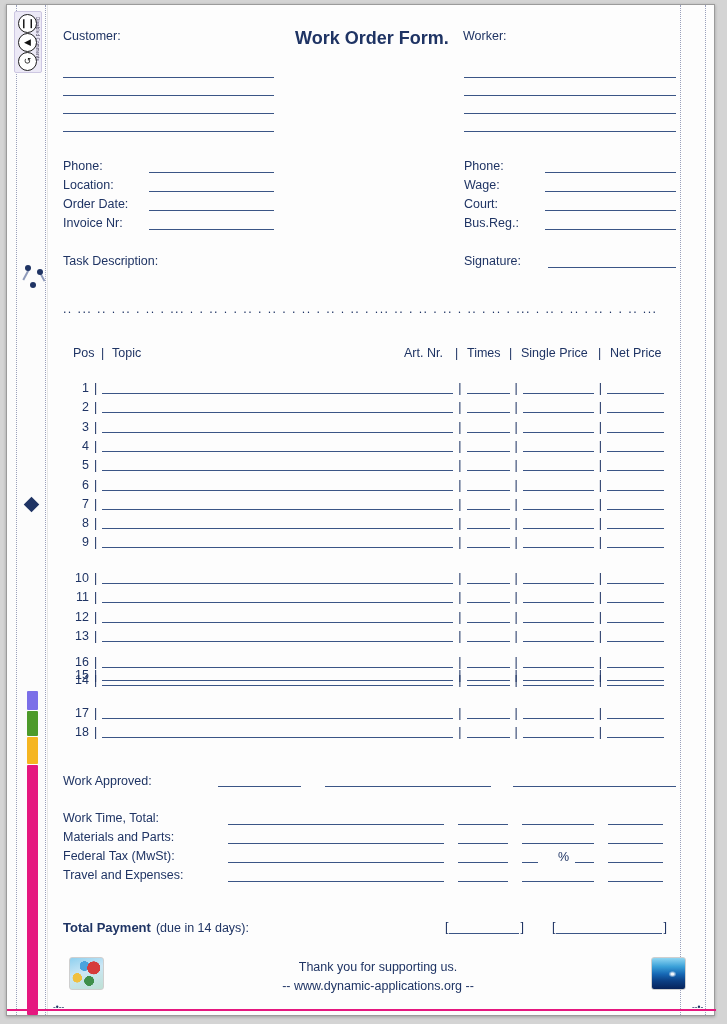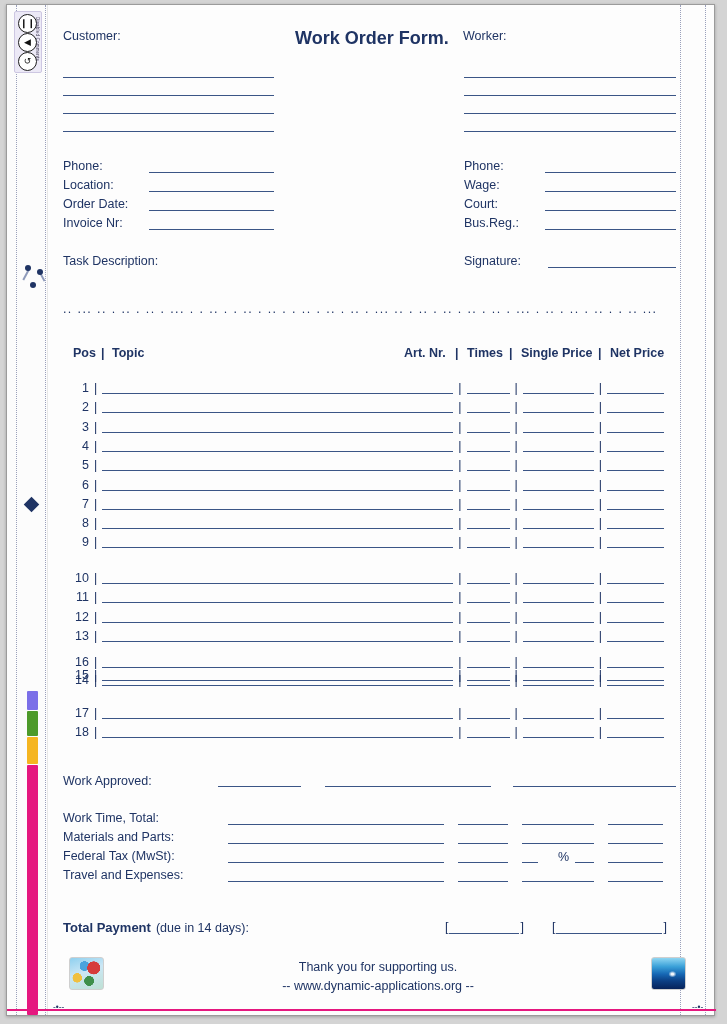--- a/index.html
+++ b/index.html
@@ -97,21 +97,21 @@
 
   .dotline{
     position:absolute;
     color:#1f3464;font-size:12.5px;
     letter-spacing:1.4px;
     white-space:nowrap;overflow:hidden;
     width:616px;
   }
 
   
-  .thead{position:absolute;font-weight:bold;}
+  .thead{position:absolute;}
   .trow{position:absolute;display:flex;align-items:flex-end;height:18px;}
   .pos{
     width:26px;text-align:right;color:#1f3464;font-size:12.5px;
     line-height:12px;
   }
   .pipe{
     color:#1f3464;font-size:12.5px;line-height:12px;
     padding:0 5px 0 5px;
   }
   .cell-rule{border-bottom:1.6px solid #3b5586;height:11px;}

